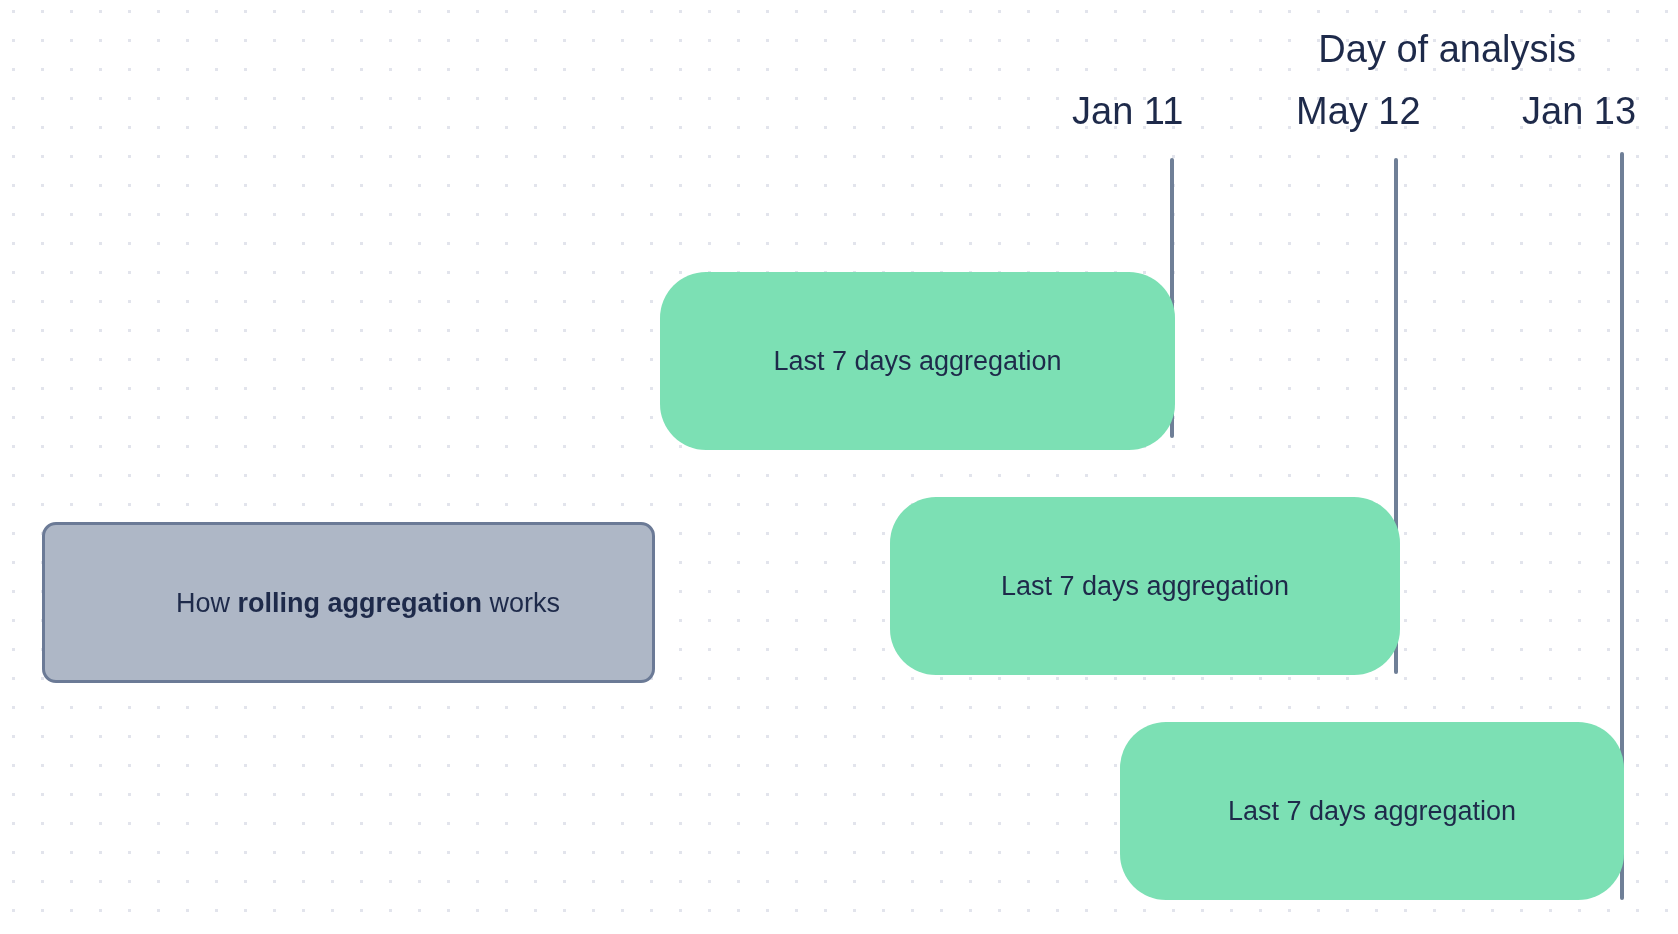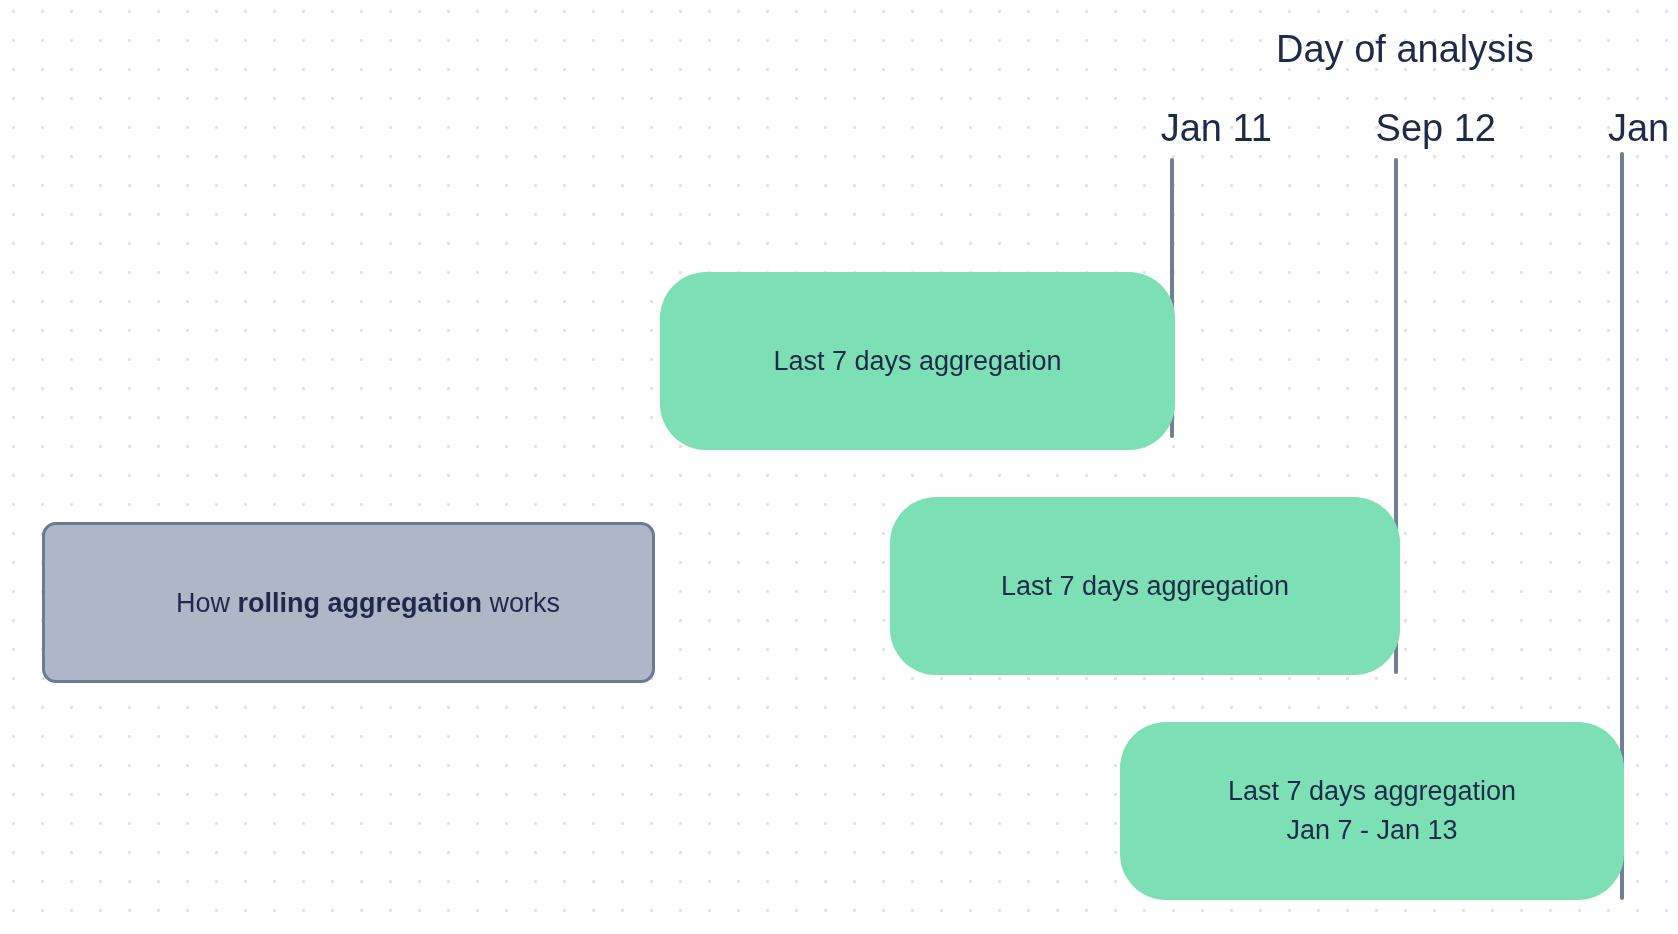--- a/index.html
+++ b/index.html
@@ -22,35 +22,35 @@
     background-image: radial-gradient(circle at 1.6px 1.6px, #e2e4ec 1.6px, rgba(0,0,0,0) 1.8px);
     background-size: 29px 29px;
     background-position: 12px 10px;
     overflow: hidden;
   }
   .header-title-inner {
     position: absolute;
     top: 26px;
     left: 1276px;
     width: 300px;
-    text-align: left;
+    text-align: right;
     color: #1e2a4a;
     font-size: 38px;
     line-height: 46px;
     white-space: nowrap;
   }
 
   .day-label {
     position: absolute;
-    top: 105px;
+    top: 88px;
     color: #1e2a4a;
     font-size: 38px;
     line-height: 46px;
     white-space: nowrap;
-    text-align: right;
+    text-align: left;
     width: 200px;
     margin-left: -100px;
   }
 
   
   .day-line {
     position: absolute;
     width: 4px;
     border-radius: 2px;
     background: #6f7f97;
@@ -102,36 +102,35 @@
 </head>
 <body>
 
 <div id="canvas">
 
   <div class="header-title-inner">Day of analysis</div>
 
   <div id="days-layer">
       <div class="day-label" style="left: 1172px;">Jan 11</div>
       <div class="day-line" style="left: 1172px; top: 158px; height: 280px; background: rgb(111, 127, 151);"></div>
-      <div class="day-label" style="left: 1396px;">Sep 12</div>
+      <div class="day-label" style="left: 1396px;">May 12</div>
       <div class="day-line" style="left: 1396px; top: 158px; height: 516px; background: rgb(111, 127, 151);"></div>
       <div class="day-label" style="left: 1622px;">Jan 13</div>
       <div class="day-line" style="left: 1622px; top: 152px; height: 748px; background: rgb(111, 127, 151);"></div>
     </div>
 
   <div id="boxes-layer">
       <div class="agg-box" style="left: 660px; top: 272px; width: 515px; height: 178px; background: rgb(124, 224, 180);">
         <div class="agg-line1">Last 7 days aggregation</div>
       </div>
       <div class="agg-box" style="left: 890px; top: 497px; width: 510px; height: 178px; background: rgb(124, 224, 180);">
         <div class="agg-line1">Last 7 days aggregation</div>
       </div>
       <div class="agg-box" style="left: 1120px; top: 722px; width: 504px; height: 178px; background: rgb(124, 224, 180);">
         <div class="agg-line1">Last 7 days aggregation</div>
-        <div class="agg-line2">Jan 7 - Jan 13</div>
       </div>
     </div>
 
   <div class="caption-box">
     <span class="caption-text">
       <span>How </span><span class="strong">rolling aggregation</span><span> works</span>
     </span>
   </div>
 
 </div>

